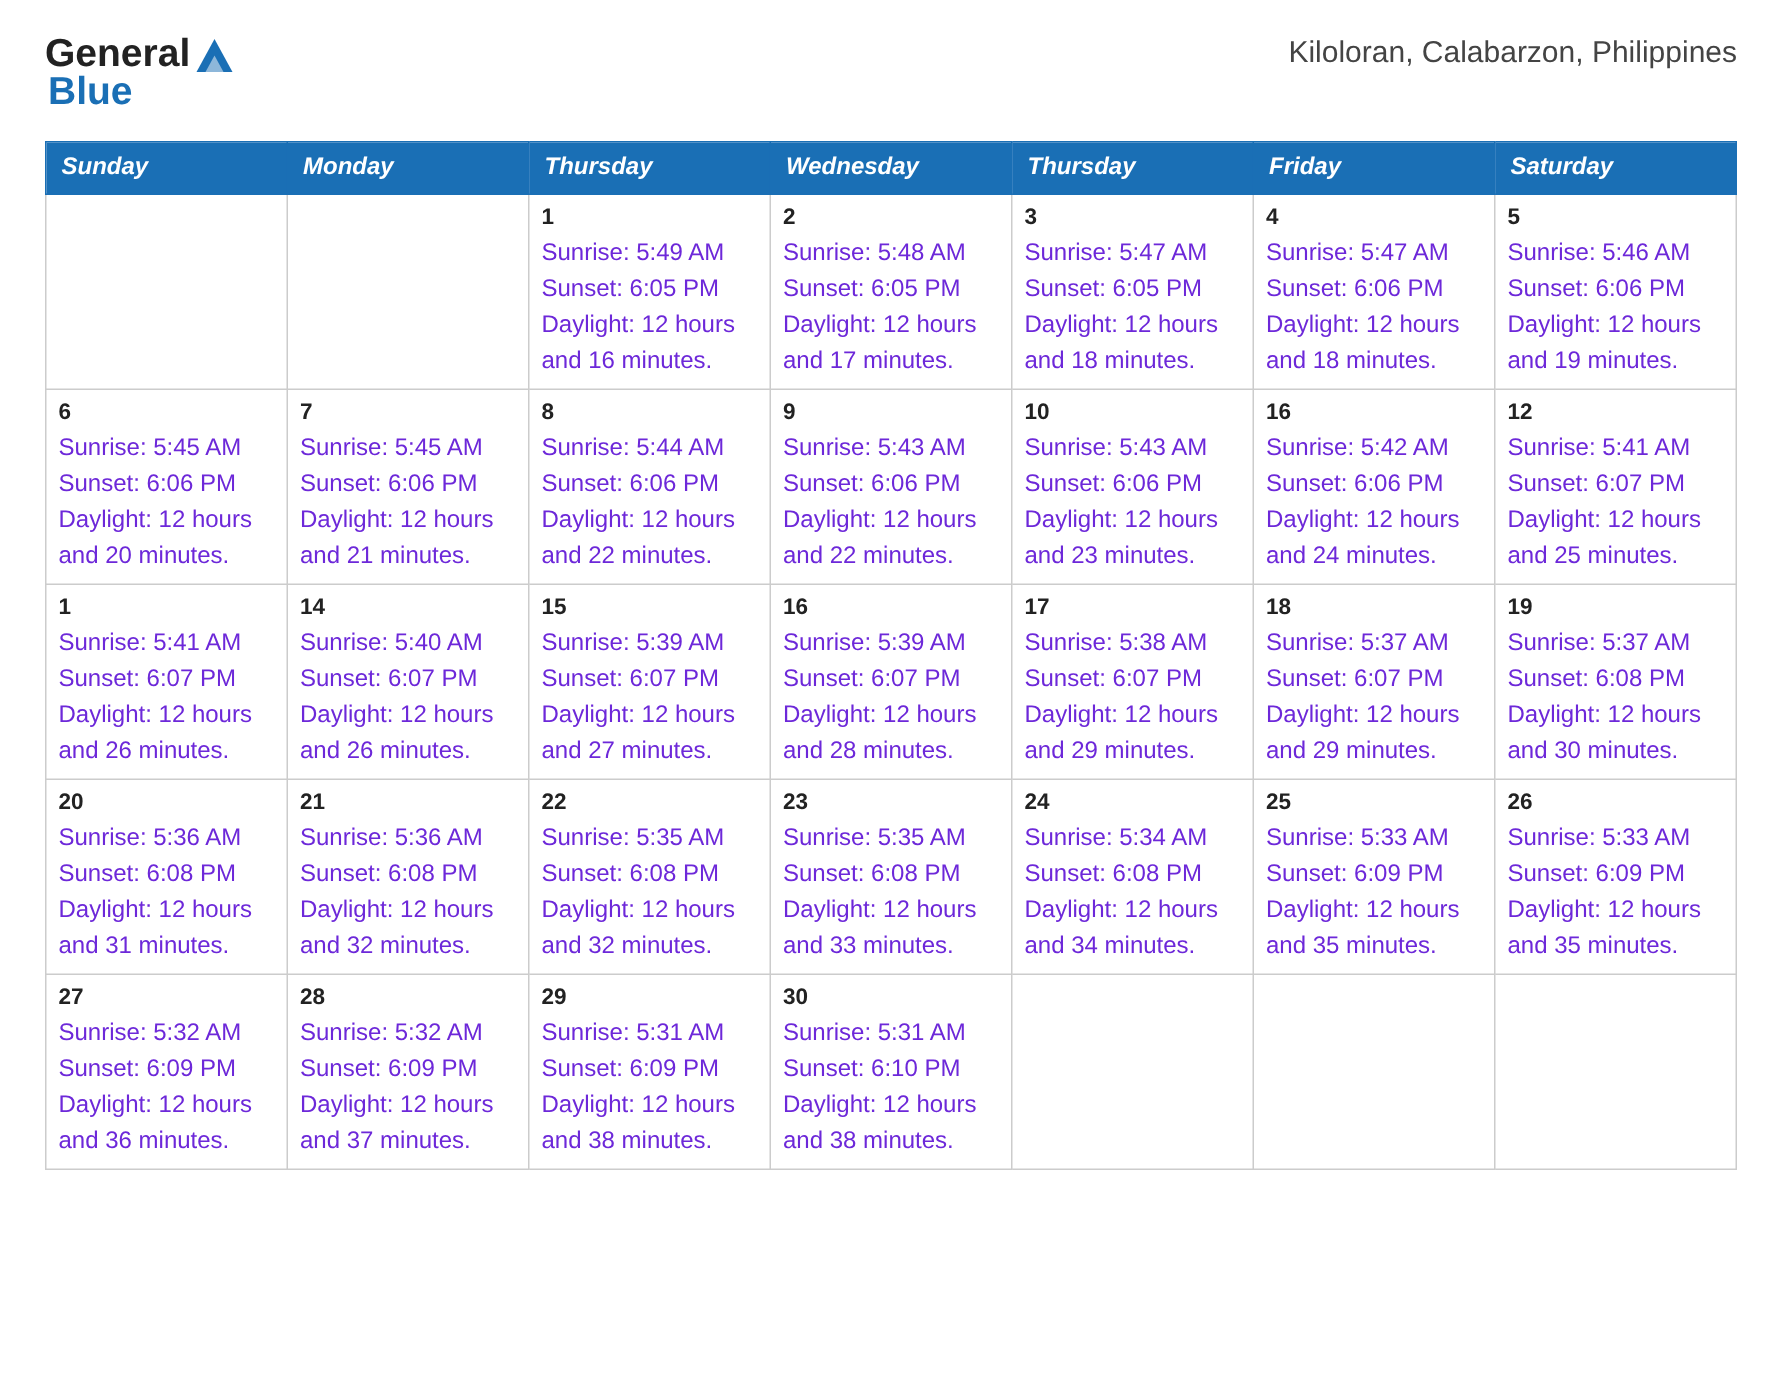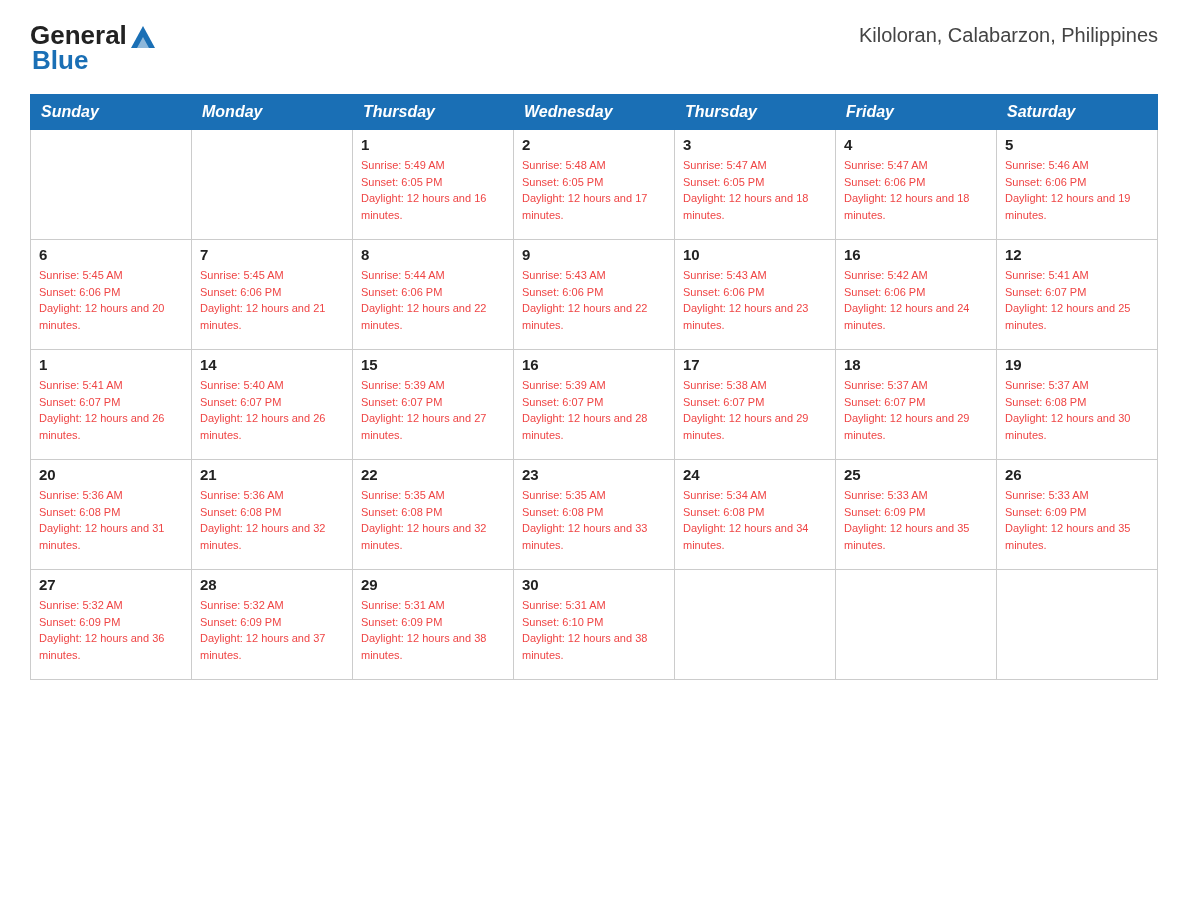--- a/index.html
+++ b/index.html
@@ -74,22 +74,22 @@
       font-size: 13px;
       color: #333;
     }
     .day-number {
       font-size: 15px;
       font-weight: bold;
       color: #222;
       margin-bottom: 4px;
     }
     .day-info {
-      font-size: 11px;
-      color: #ef4444;
+      font-size: 16px;
+      color: #6d28d9;
       line-height: 1.5;
     }
     .empty-cell {
       background: #fff;
     }
     .row-separator td {
       border-top: 2px solid #1a6fb5;
     }
   </style>
 </head>

